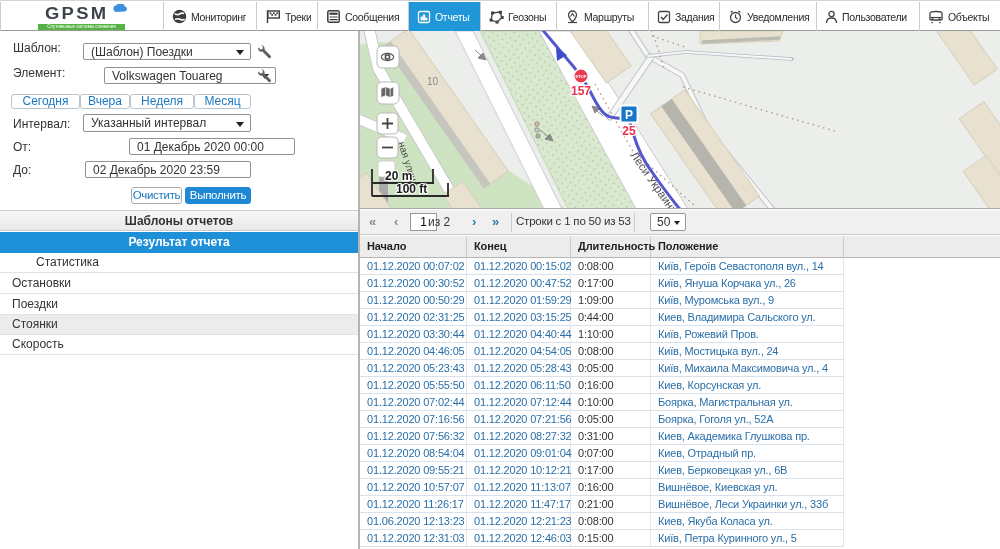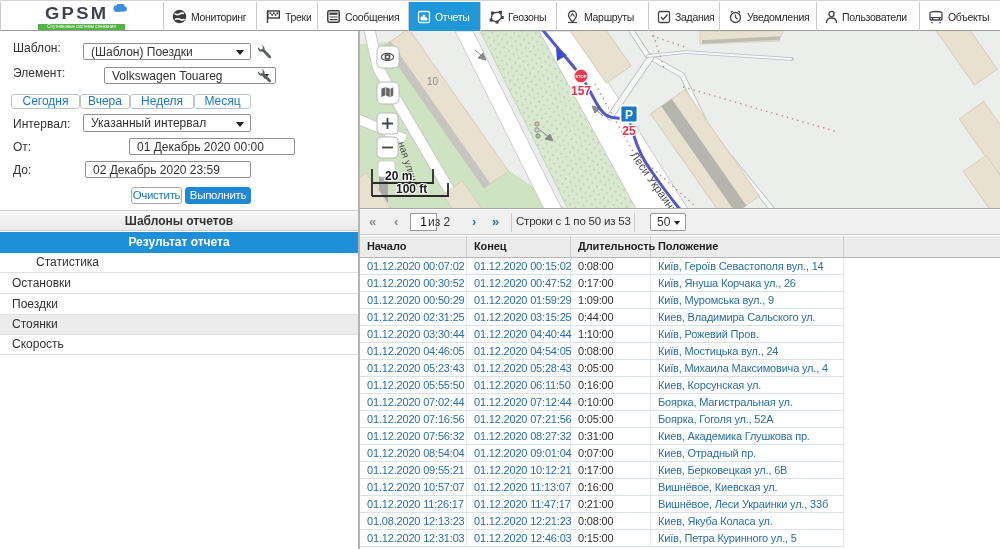--- a/index.html
+++ b/index.html
@@ -465,21 +465,21 @@
         <div class="c3">0:16:00</div>
         <div class="c4">Вишнёвое, Киевская ул.</div>
       </div>
       <div class="row" style="top:238px">
         <div class="c1">01.12.2020 11:26:17</div>
         <div class="c2">01.12.2020 11:47:17</div>
         <div class="c3">0:21:00</div>
         <div class="c4">Вишнёвое, Леси Украинки ул., 33б</div>
       </div>
       <div class="row" style="top:255px">
-        <div class="c1">01.08.2020 12:13:23</div>
+        <div class="c1">01.06.2020 12:13:23</div>
         <div class="c2">01.12.2020 12:21:23</div>
         <div class="c3">0:08:00</div>
         <div class="c4">Киев, Якуба Коласа ул.</div>
       </div>
       <div class="row" style="top:272px">
         <div class="c1">01.12.2020 12:31:03</div>
         <div class="c2">01.12.2020 12:46:03</div>
         <div class="c3">0:15:00</div>
         <div class="c4">Київ, Петра Куринного ул., 5</div>
       </div>

